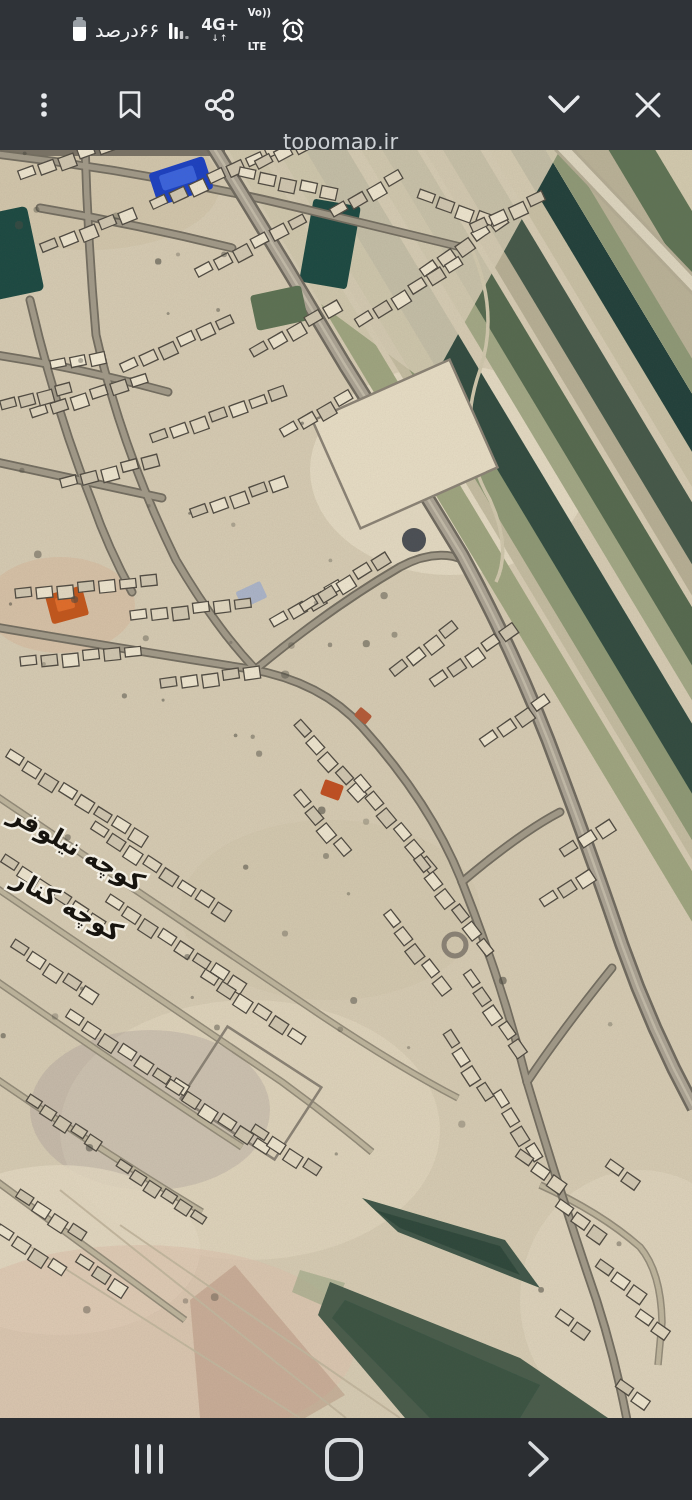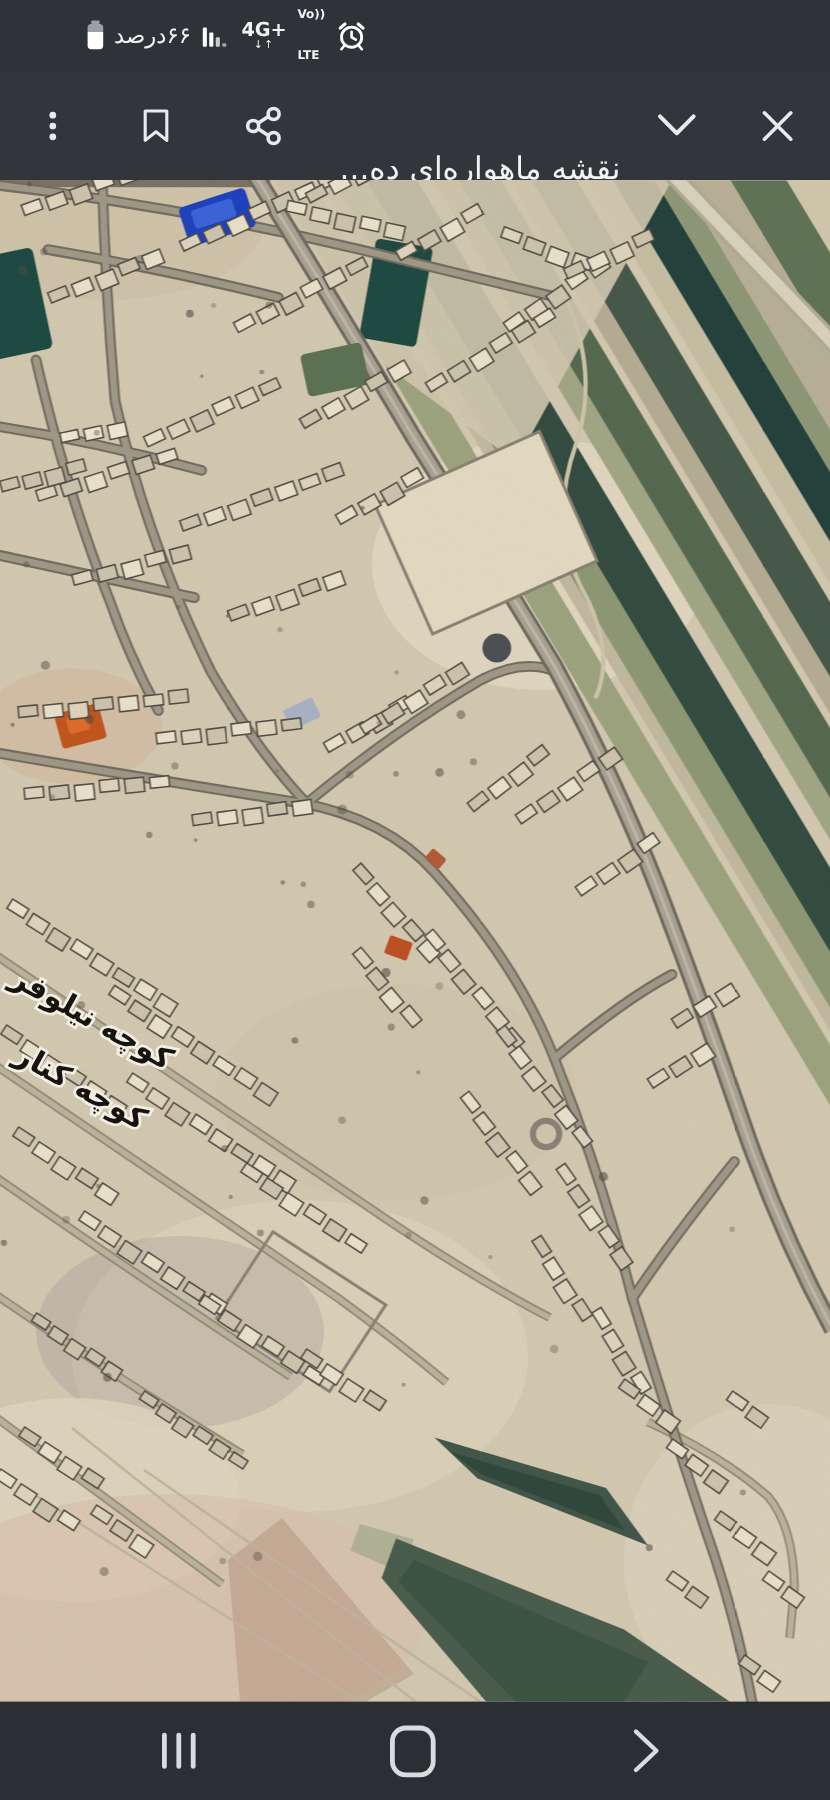--- a/index.html
+++ b/index.html
@@ -95,21 +95,20 @@
     </div>
     <div class="hbtn" style="left:192px">
       <svg width="34" height="36" viewBox="0 0 34 36">
         <circle cx="25" cy="8" r="4.6" fill="none" stroke="#e8eaed" stroke-width="3"></circle>
         <circle cx="8" cy="18" r="4.6" fill="none" stroke="#e8eaed" stroke-width="3"></circle>
         <circle cx="25" cy="28" r="4.6" fill="none" stroke="#e8eaed" stroke-width="3"></circle>
         <path d="M12 15.8 L21 9.8 M12 20.2 L21 26.2" stroke="#e8eaed" stroke-width="3"></path>
       </svg>
     </div>
     <div class="titleblock">
-      <div class="h-title">نقشه ماهواره‌ای ده...</div>
       <div class="h-url">topomap.ir</div>
     </div>
     <div class="hbtn" style="left:536px">
       <svg width="34" height="22" viewBox="0 0 34 22">
         <path d="M3 3 L17 17 L31 3" fill="none" stroke="#e8eaed" stroke-width="3.4" stroke-linecap="round" stroke-linejoin="round"></path>
       </svg>
     </div>
     <div class="hbtn" style="left:620px">
       <svg width="28" height="28" viewBox="0 0 28 28">
         <path d="M3 3 L25 25 M25 3 L3 25" stroke="#e8eaed" stroke-width="3" stroke-linecap="round"></path>

